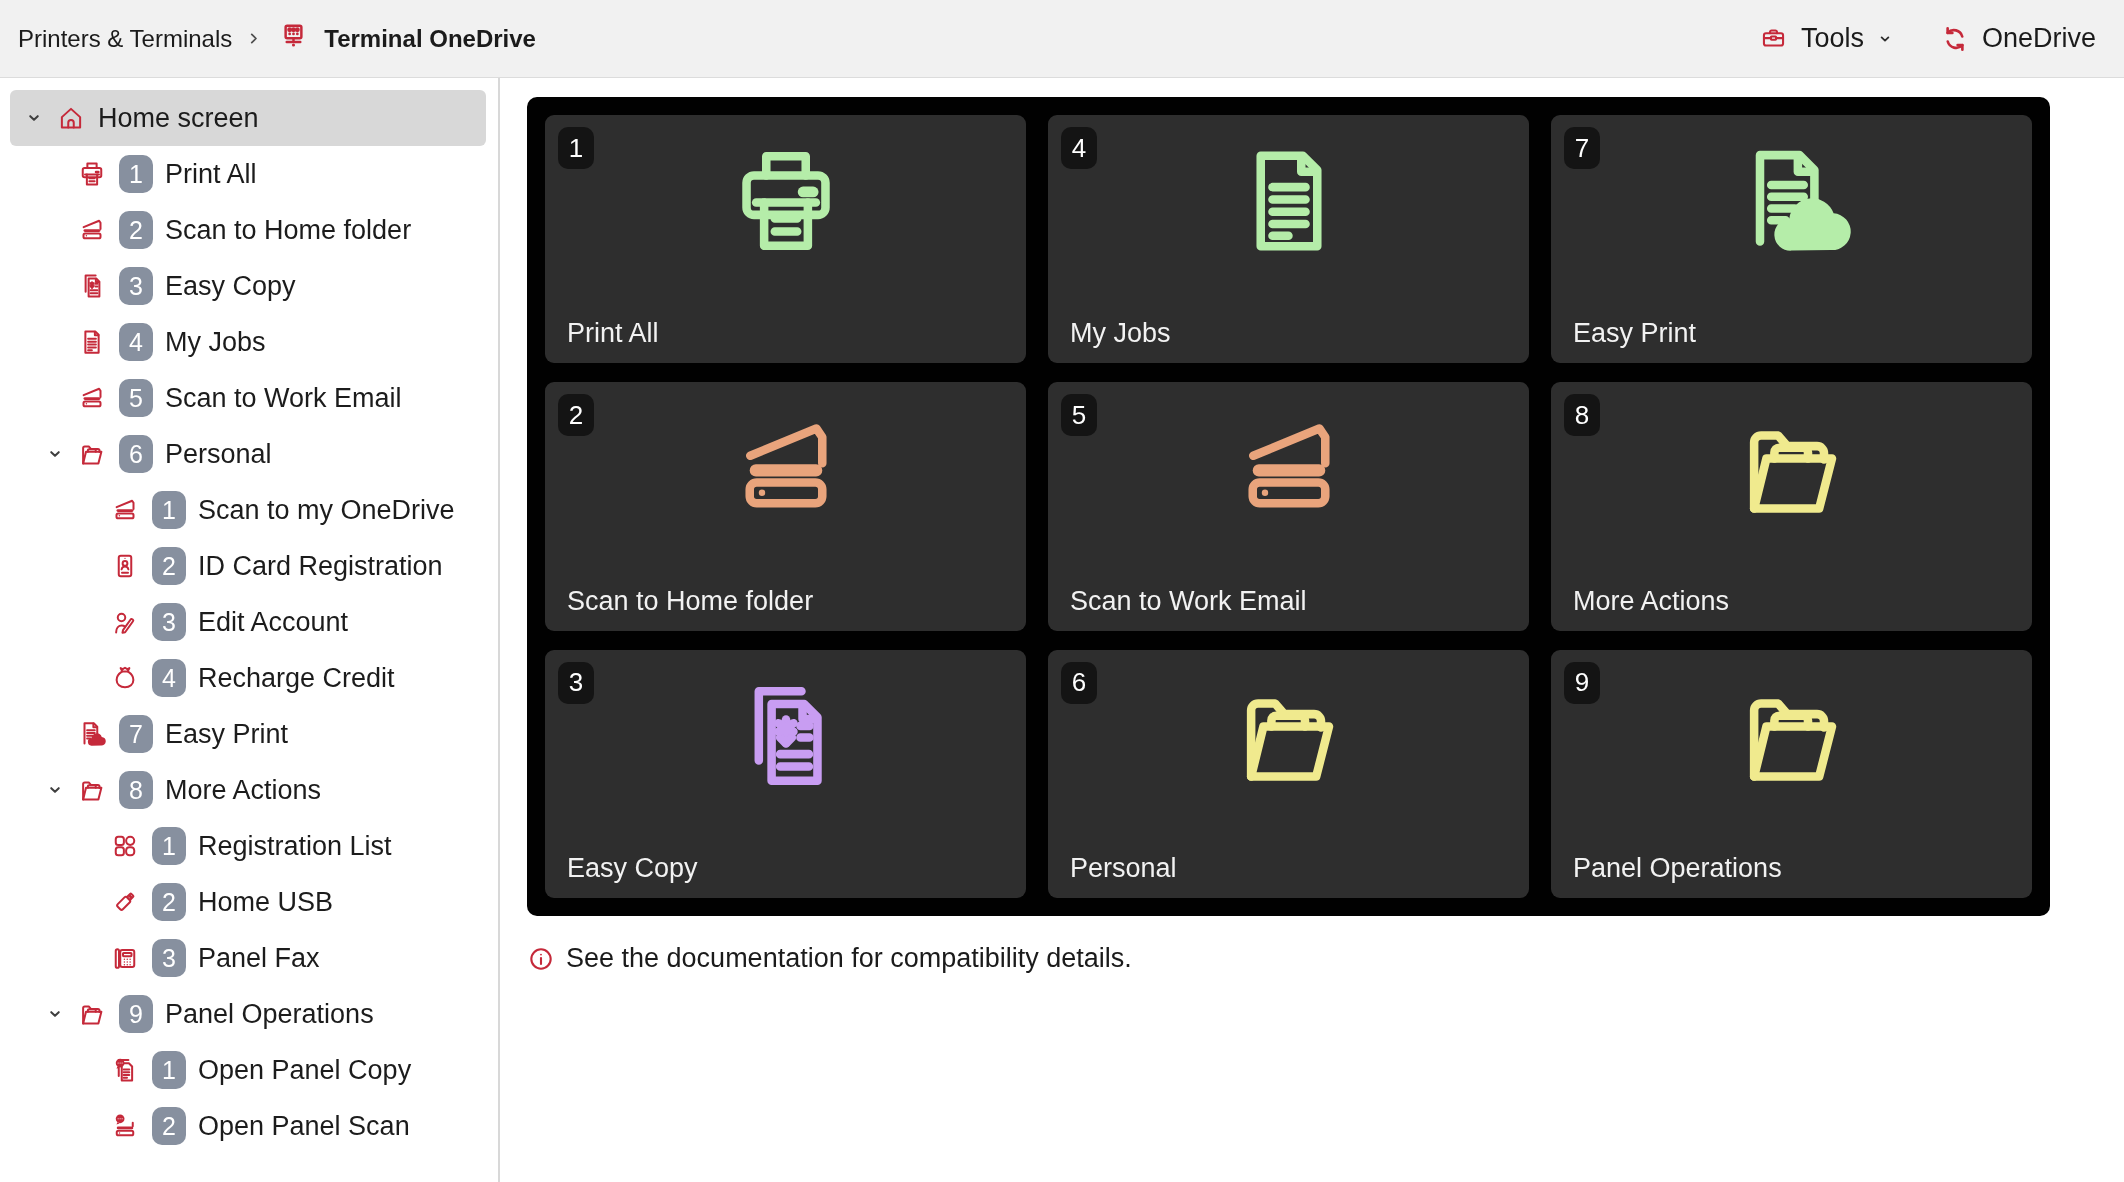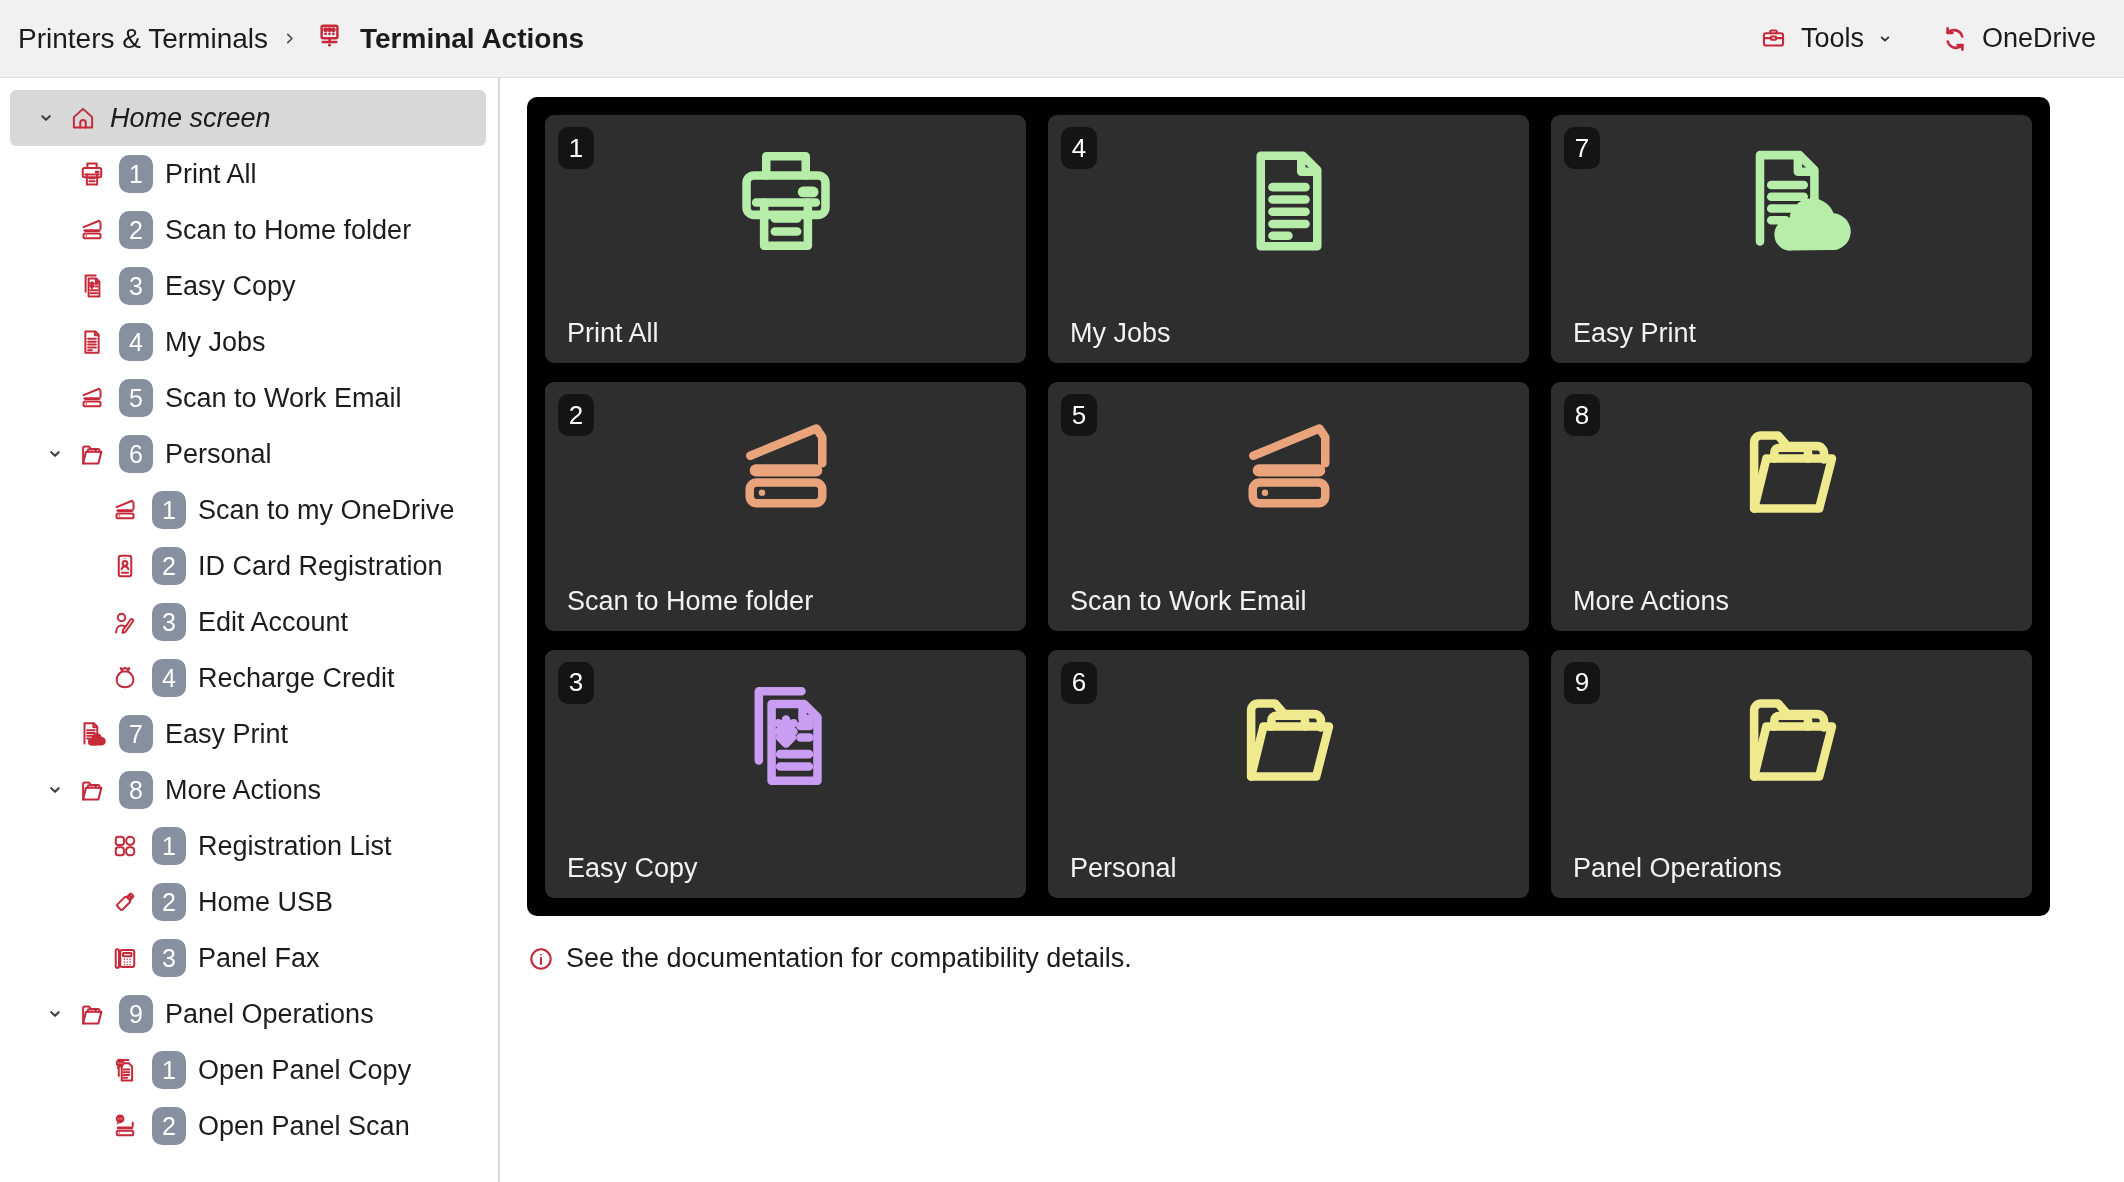--- a/index.html
+++ b/index.html
@@ -12,21 +12,21 @@
   .icon svg{width:100%;height:100%;display:block;}
   .red{color:var(--accent,#c5293a);}
   .chev{color:#3f3f3f;}
 
   
   .header{
     height:78px;background:#f1f1f1;border-bottom:1px solid #dcdcdc;
     display:flex;align-items:center;justify-content:space-between;
     padding:0 28px 0 18px;box-sizing:border-box;
   }
-  .crumb{display:flex;align-items:center;gap:12px;font-size:28px;color:#1b1b1b;}
+  .crumb{display:flex;align-items:center;gap:12px;font-size:24px;color:#1b1b1b;}
   .crumb .sep{color:#4f4f4f;}
   .crumb .current{font-weight:bold;}
   .hdr-actions{display:flex;align-items:center;gap:46px;font-size:27px;}
   .hdr-btn{display:flex;align-items:center;gap:12px;cursor:pointer;}
   .hdr-btn .dd{color:#2d2d2d;}
 
   
   .layout{display:flex;height:1104px;}
   .sidebar{
     width:500px;flex:0 0 500px;box-sizing:border-box;
@@ -81,21 +81,21 @@
           <circle cx="14.5" cy="6.3" r="0.8"></circle>
           <g fill="currentColor" stroke="none">
             <circle cx="9.5" cy="9" r="0.9"></circle>
             <circle cx="12" cy="9" r="0.9"></circle>
             <circle cx="14.5" cy="9" r="0.9"></circle>
           </g>
           <path d="M12 11.9v2.4M7.6 14.3h8.8"></path>
           <circle cx="12" cy="16.2" r="1" fill="currentColor" stroke="none"></circle>
         </svg>
       </span>
-    <span class="current">Terminal Actions</span>
+    <span class="current">Terminal OneDrive</span>
   </div>
   <div class="hdr-actions">
     <div class="hdr-btn">
       <span class="icon red" style="width:31px;height:31px">
           <svg viewBox="0 0 24 24" fill="none" stroke="currentColor" stroke-width="1.6" stroke-linecap="round" stroke-linejoin="round">
             <rect x="4.6" y="7.9" width="14.8" height="9.5" rx="1.6"></rect>
             <path d="M9.3 7.9V7a1.2 1.2 0 0 1 1.2-1.2h3A1.2 1.2 0 0 1 14.7 7v.9"></path>
             <path d="M4.6 11.7H10M14 11.7h5.4"></path>
             <rect x="10" y="10.5" width="4" height="2.4" rx="0.5"></rect>
           </svg>
@@ -116,21 +116,21 @@
             <path d="M17.9 20.6v-3.8h-3.8"></path>
           </svg>
         </span>
       <span>OneDrive</span>
     </div>
   </div>
 </div>
 
 <div class="layout">
   <div class="sidebar" id="tree">
-      <div class="row selected" style="padding-left: 26px; font-style: italic;">
+      <div class="row selected" style="padding-left: 14px;">
         <span class="icon chev" style="width:20px;height:20px">
           <svg viewBox="0 0 24 24" fill="none" stroke="currentColor" stroke-width="2.4" stroke-linecap="round" stroke-linejoin="round">
             <path d="M7.5 9.8l4.5 4.4 4.5-4.4"></path>
           </svg>
         </span>
         <span class="icon red" style="width:30px;height:30px">
           <svg viewBox="0 0 24 24" fill="none" stroke="currentColor" stroke-width="1.6" stroke-linecap="round" stroke-linejoin="round">
             <path d="M4.7 11.3 12 4.7l7.3 6.6v8.2H4.7z"></path>
             <path d="M9.8 19.5v-3.7a2.2 2.2 0 0 1 4.4 0v3.7"></path>
           </svg>

